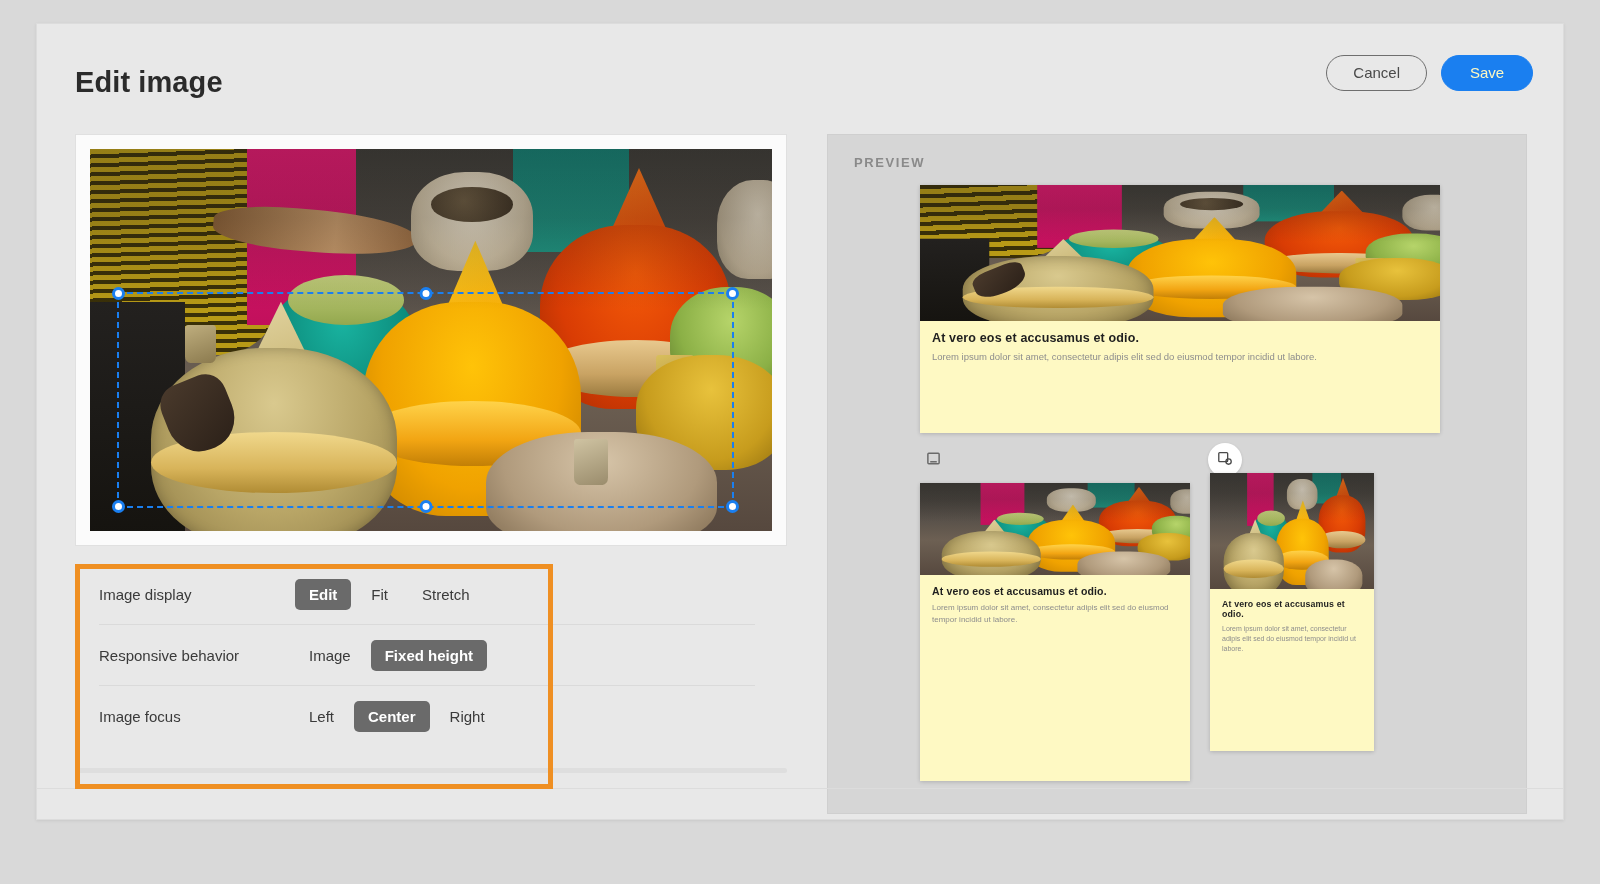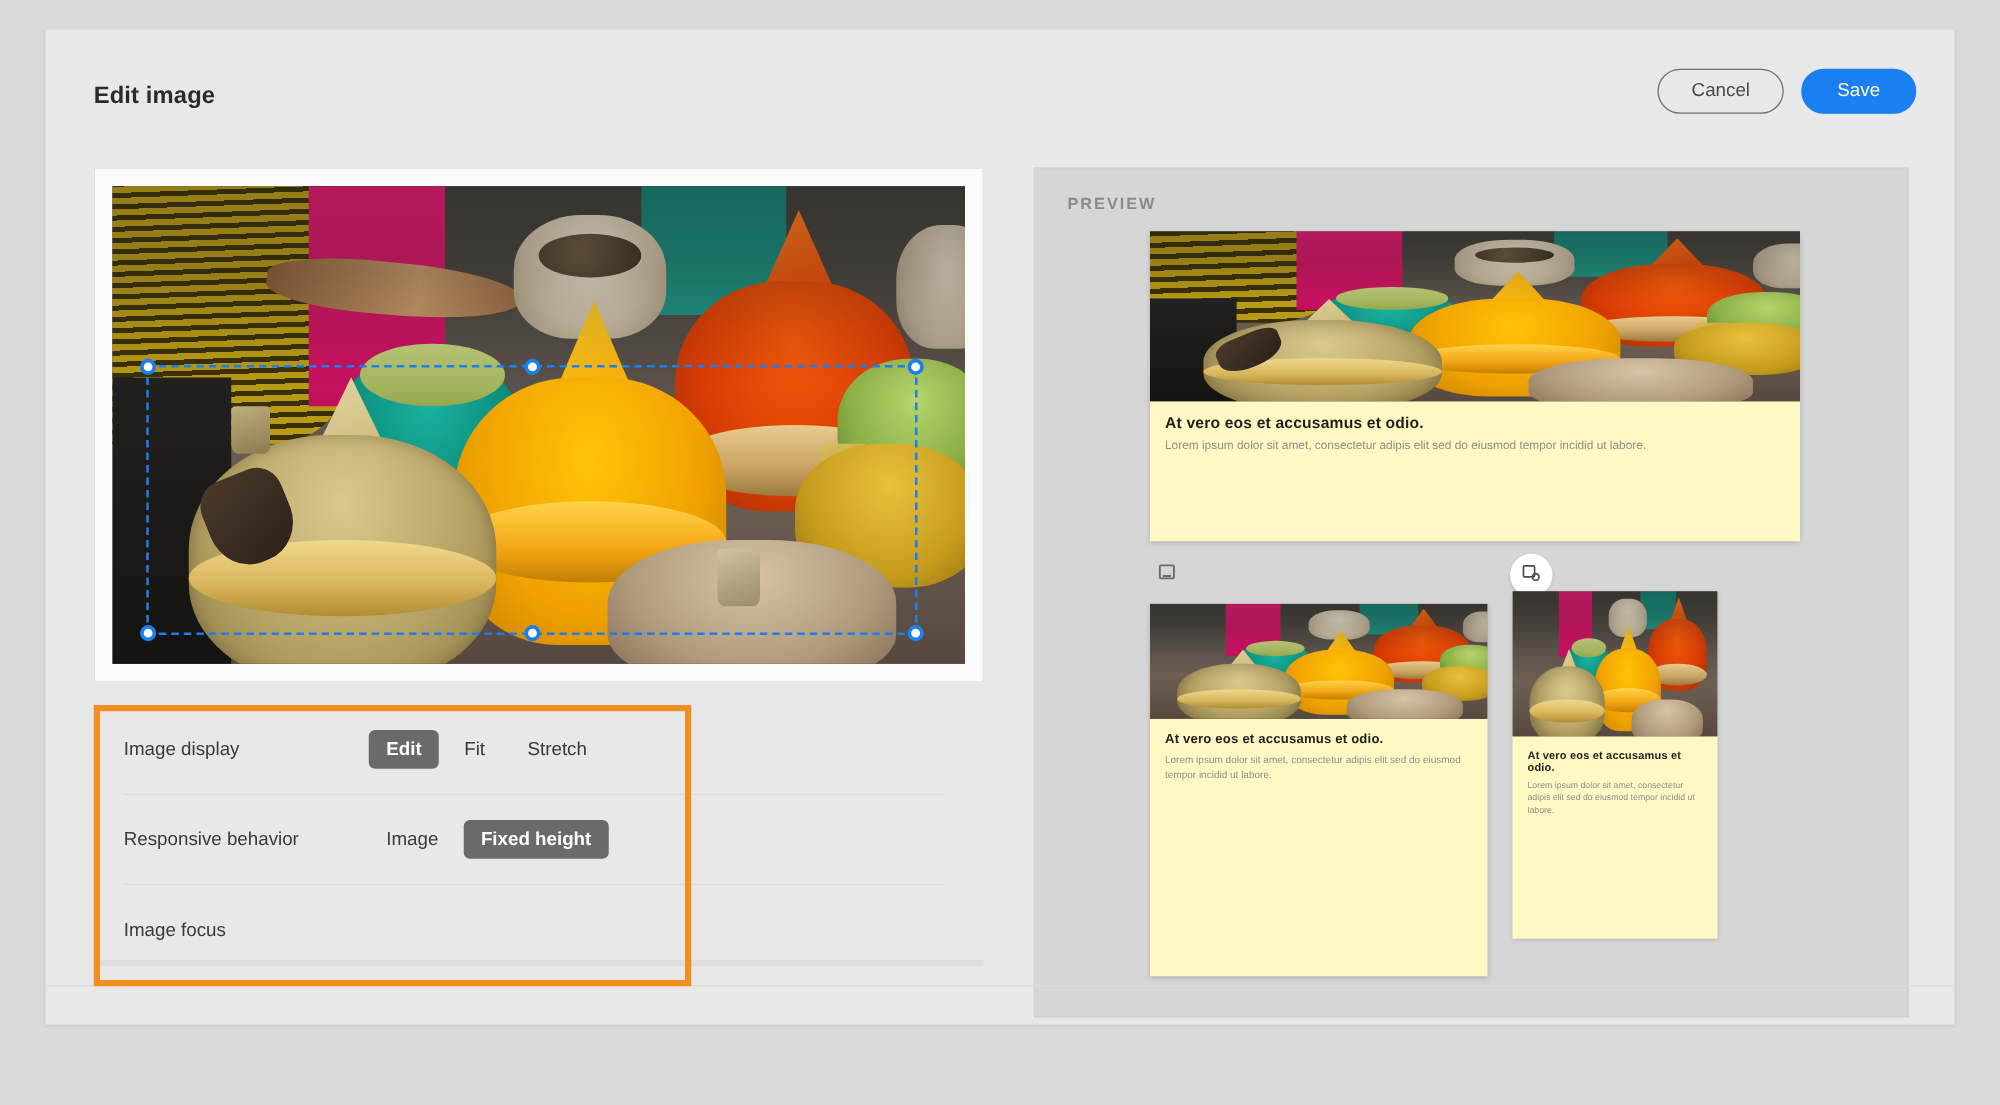--- a/index.html
+++ b/index.html
@@ -26,21 +26,21 @@
 
   
   .modal-header {
     position: relative;
     height: 92px;
   }
   .modal-title {
     position: absolute;
     left: 38px;
     top: 42px;
-    font-size: 19px;
+    font-size: 29px;
     font-weight: bold;
     color: #2b2b2b;
     letter-spacing: .1px;
   }
   .header-actions {
     position: absolute;
     right: 30px;
     top: 31px;
     display: flex;
     align-items: center;
@@ -290,21 +290,21 @@
     z-index: 3;
   }
   .settings-list {
     width: 680px;
     background: transparent;
     padding-left: 24px;
   }
   .setting-row {
     display: flex;
     align-items: center;
-    height: 72px;
+    height: 61px;
     border-bottom: 1px solid #dadada;
   }
   .setting-row:last-child { border-bottom: none; }
   .setting-label {
     width: 196px;
     font-size: 15px;
     color: #3a3a3a;
   }
   .seg-group { display: flex; align-items: center; gap: 6px; }
   .seg {
@@ -519,20 +519,25 @@
           <div class="setting-row">
             <div class="setting-label">Responsive behavior</div>
             <div class="seg-group">
               <div class="seg">Image</div>
               <div class="seg on">Fixed height</div>
             </div>
           </div>
 
           <div class="setting-row">
             <div class="setting-label">Image focus</div>
+            <div class="seg-group">
+              <div class="seg">Left</div>
+              <div class="seg on">Center</div>
+              <div class="seg">Right</div>
+            </div>
           </div>
 
         </div>
       </div>
     </div>
 
     <div class="preview-col">
       <div class="preview-title">PREVIEW</div>
 
       <div class="card preview-desktop">

